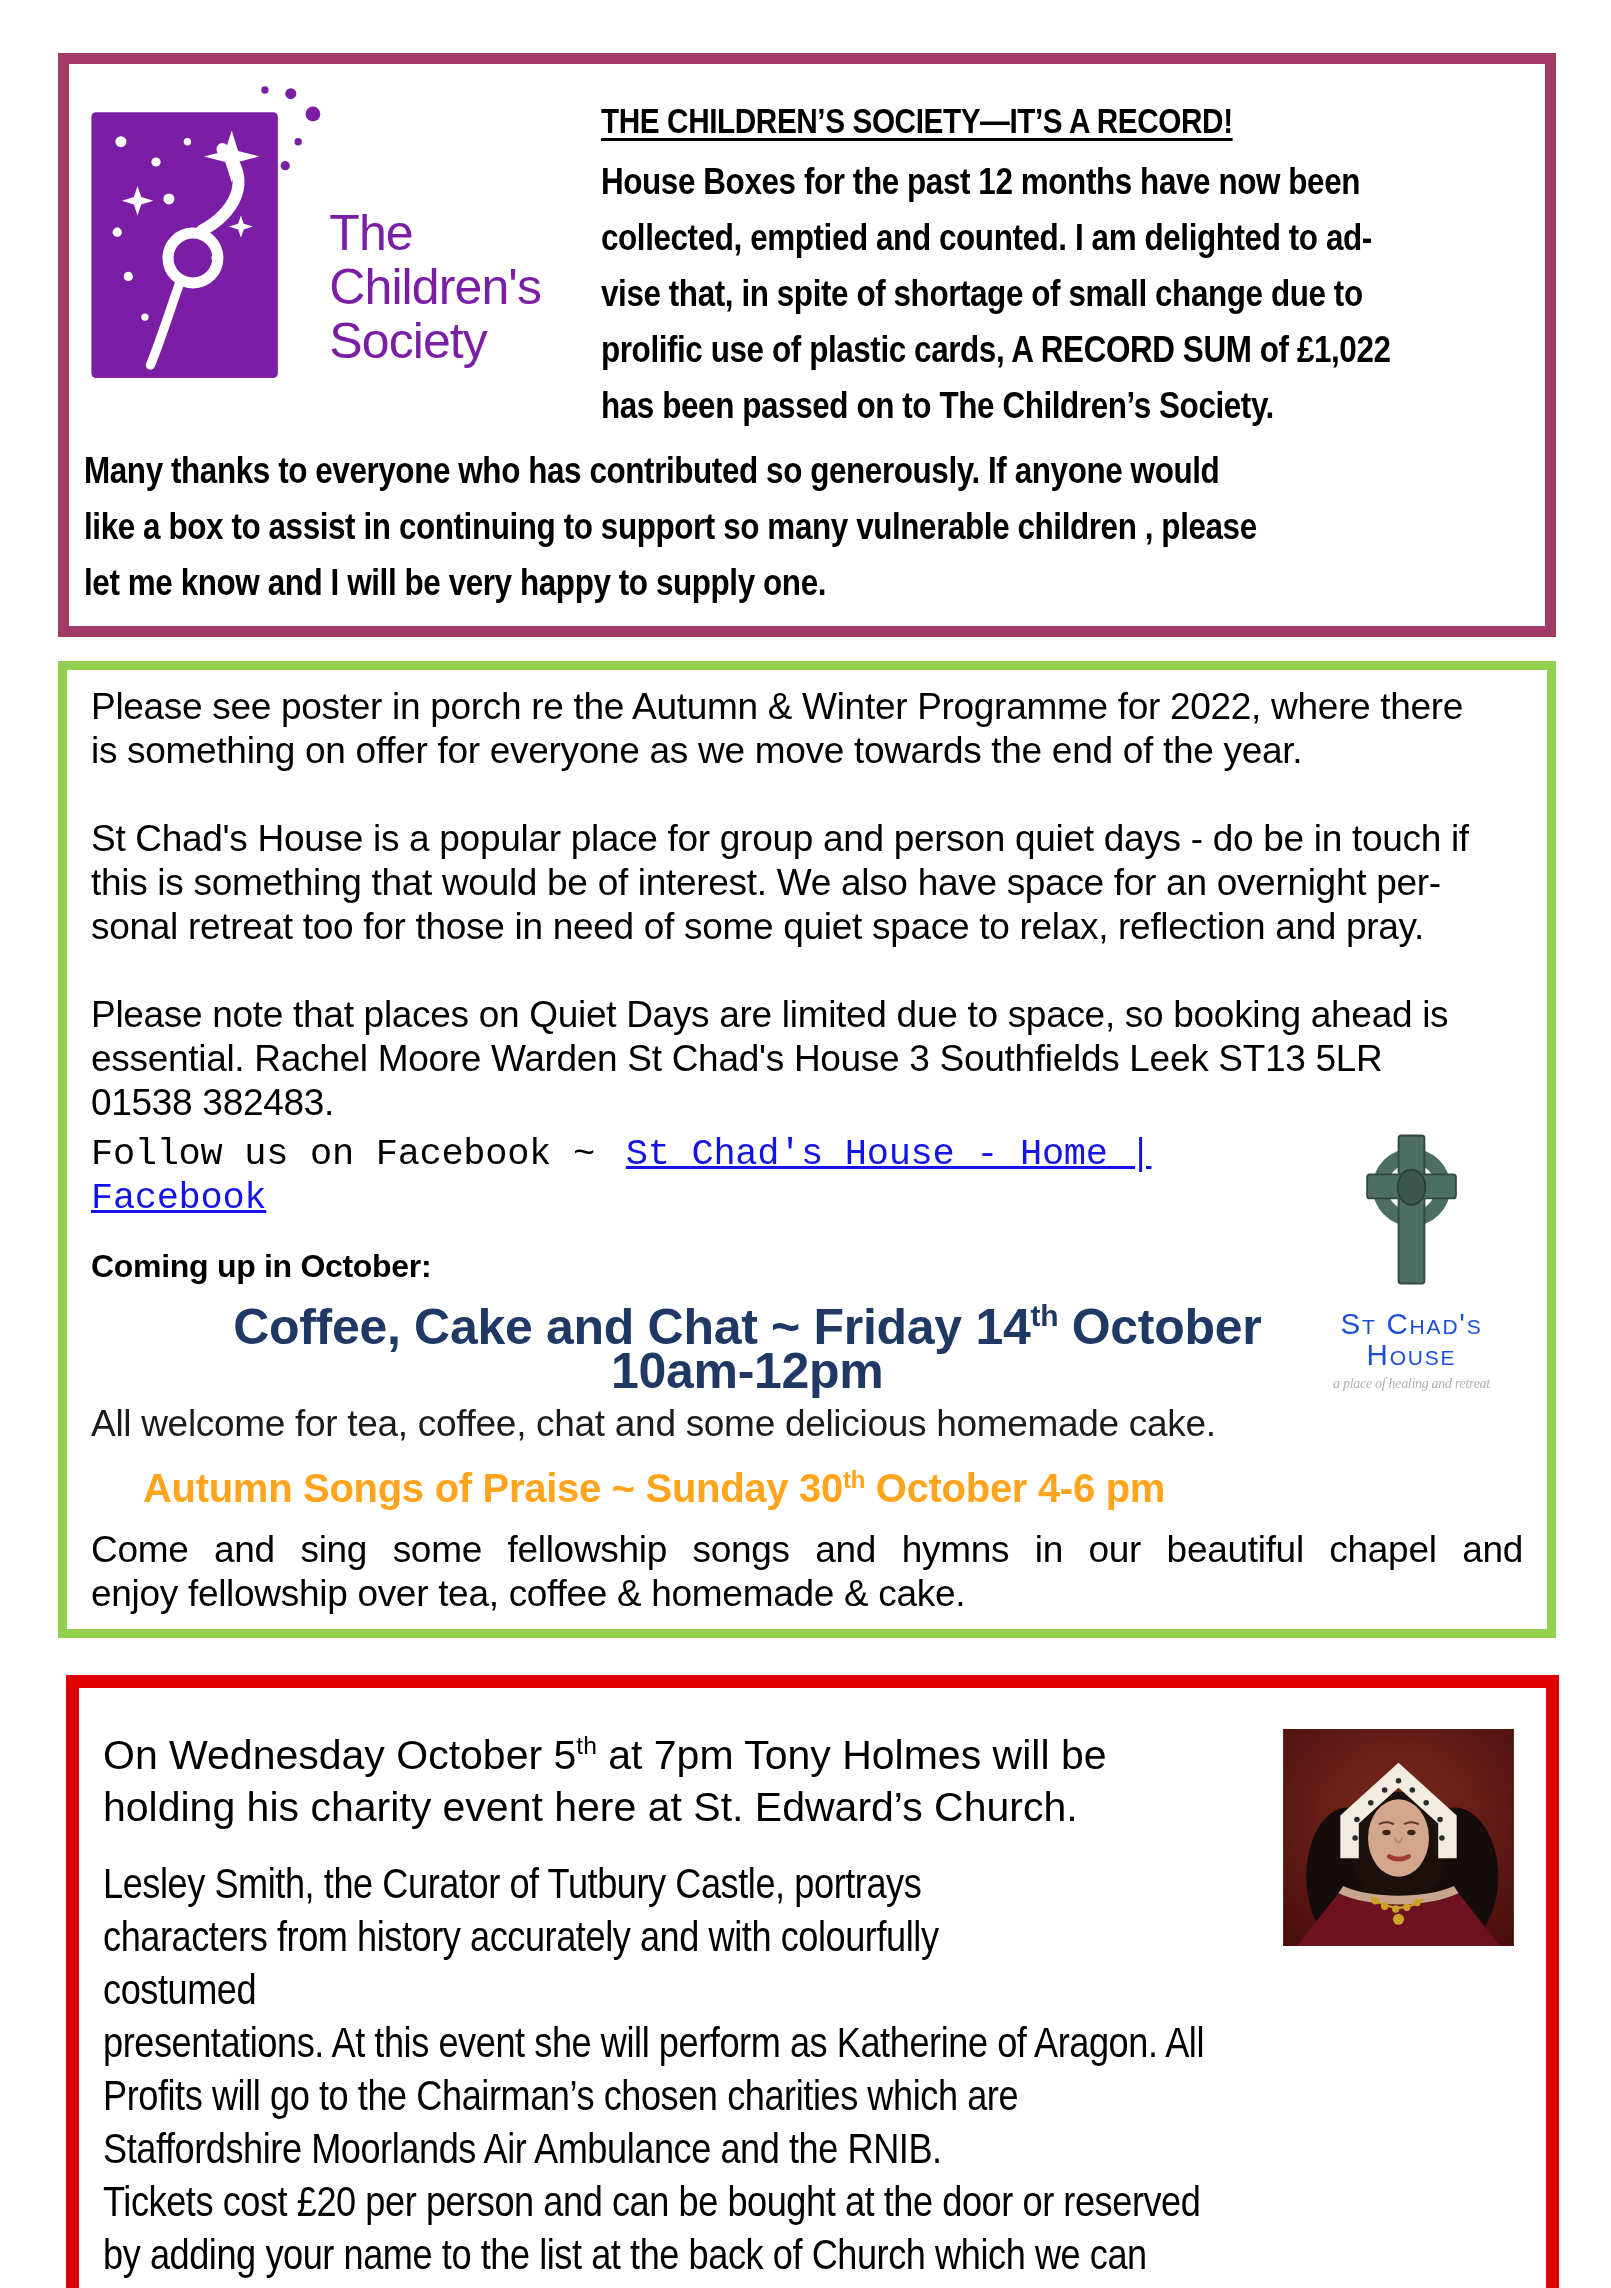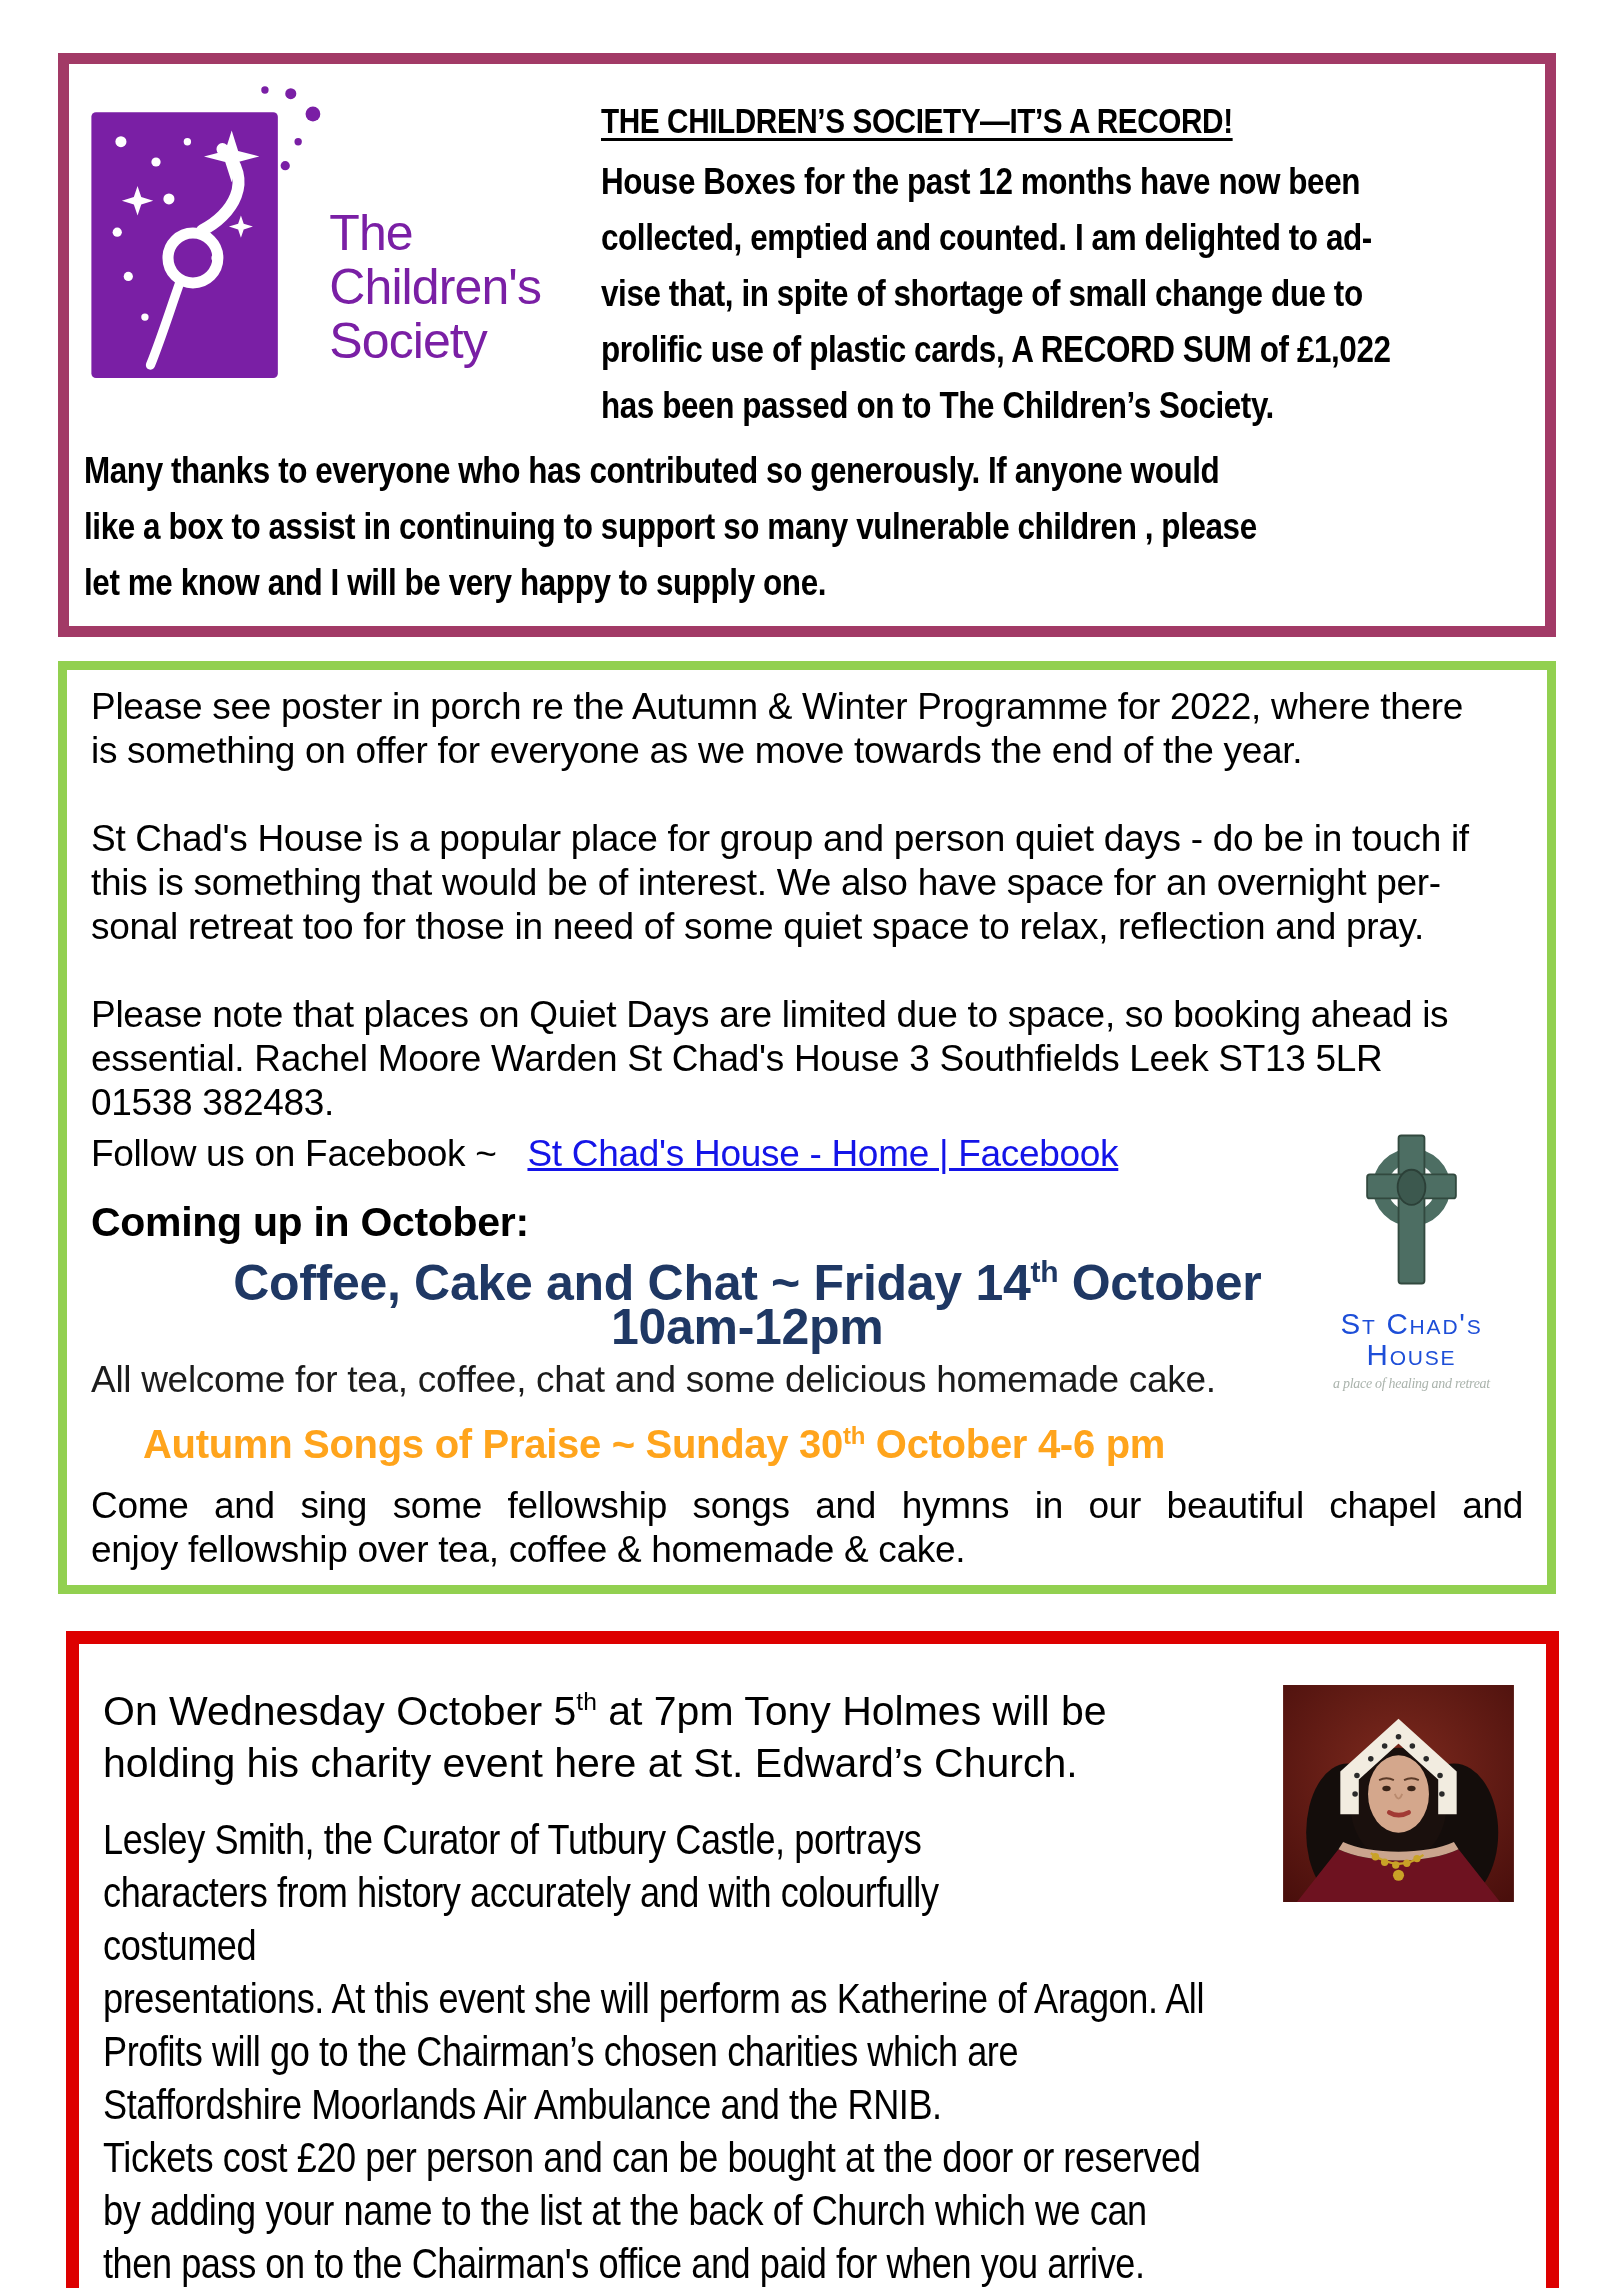--- a/index.html
+++ b/index.html
@@ -30,23 +30,23 @@
     transform:scaleX(0.85);transform-origin:left top;width:1680px;margin-top:9.2px;}
 
   
   .box2{
     margin:0 55px 37px 58px;width:1498px;box-sizing:border-box;
     border:9.2px solid #92D050;padding:14.8px 24px 13px 24px;min-height:886px;
     font-size:37px;line-height:44px;letter-spacing:-0.3px;
   }
   .gap{height:44px;}
   .bold{font-weight:700;}
-  .fb-line{margin-top:7.4px;}
+  .fb-line{margin-top:7.4px;font-family:Liberation Mono, monospace;}
   .fb-link{color:#1414E8;text-decoration:underline;margin-left:31px;}
-  .coming-up{font-weight:700;font-size:41px;margin-top:24px;margin-bottom:7.4px;}
+  .coming-up{font-weight:700;font-size:32px;margin-top:24px;margin-bottom:7.4px;}
   .event-navy{color:#1F3864;font-weight:700;font-size:50px;margin-left:120px;margin-top:16.6px;text-align:center;}
   .event-desc{color:#1c1c1c;margin-top:9.2px;}
   .event-orange{color:#FFA41C;font-weight:700;font-size:40px;margin-left:52px;margin-top:20px;}
   .songs-desc1{margin-top:18.5px;text-align:justify;text-align-last:justify;}
   .songs-desc2{}
   .stchads-logo{float:right;width:212px;text-align:center;margin:5.5px 5.5px 0 22px;}
   .stchads-name{font-variant:small-caps;color:#1d4ed8;font-size:29.5px;line-height:31px;letter-spacing:1.8px;margin-top:9.2px;}
   .stchads-tagline{font-family:"Liberation Serif",serif;font-style:italic;color:#aab3ac;font-size:14px;line-height:16.6px;margin-top:5.5px;}
 
   

